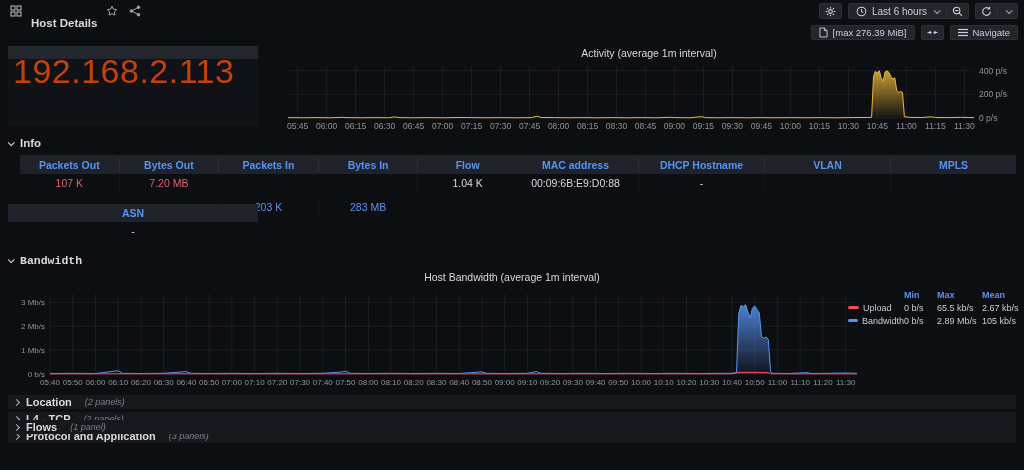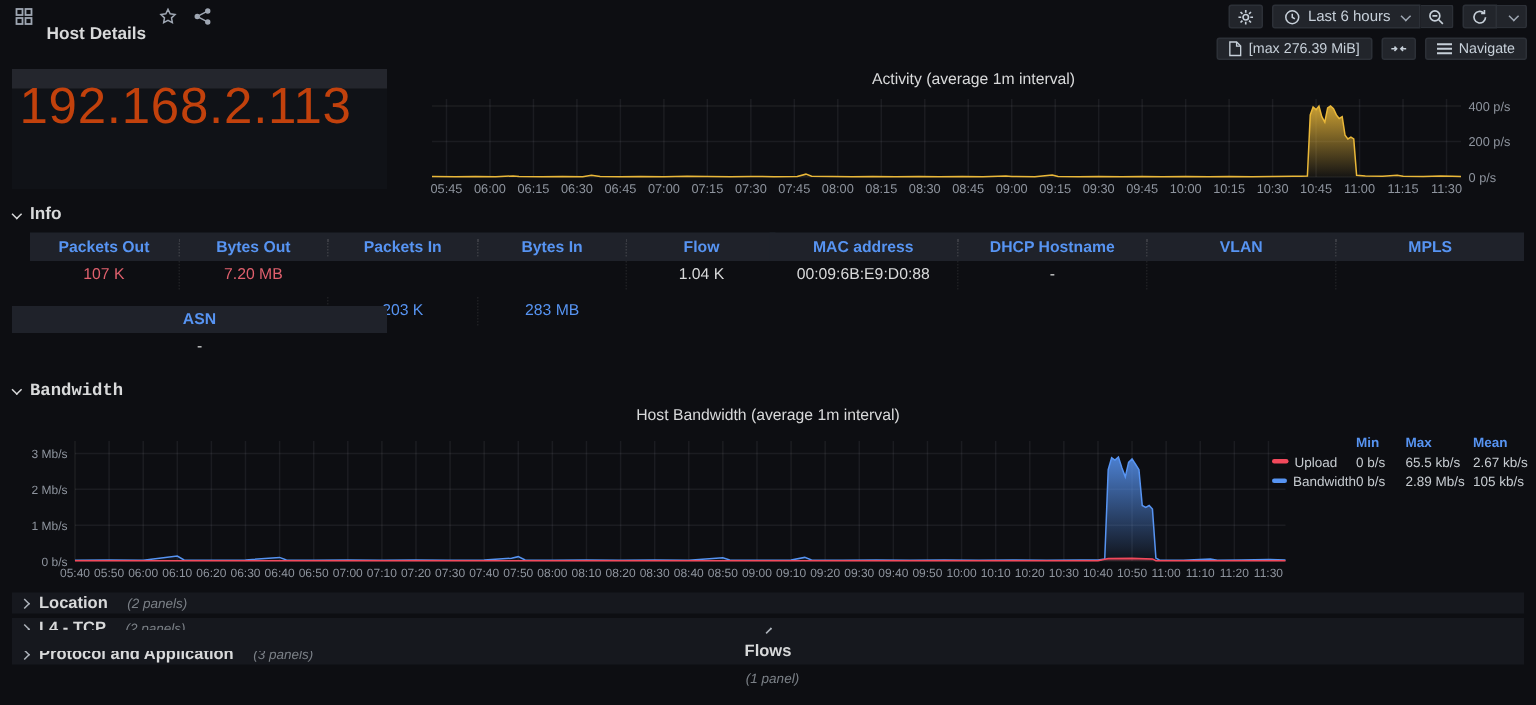--- a/index.html
+++ b/index.html
@@ -439,19 +439,19 @@
   <div class="collapsed-row" style="top:412px;">
     <i class="chev-right"></i>
     <span class="lbl">L4 - TCP</span>
     <span class="cnt">(2 panels)</span>
   </div>
   <div class="collapsed-row" style="top:429px;">
     <i class="chev-right"></i>
     <span class="lbl">Protocol and Application</span>
     <span class="cnt">(3 panels)</span>
   </div>
-  <div class="collapsed-row" style="top:420px;flex-direction:column;">
+  <div class="collapsed-row" style="top:420px;">
     <i class="chev-right"></i>
     <span class="lbl">Flows</span>
     <span class="cnt">(1 panel)</span>
   </div>
 
 </div>
 
 </body></html>

